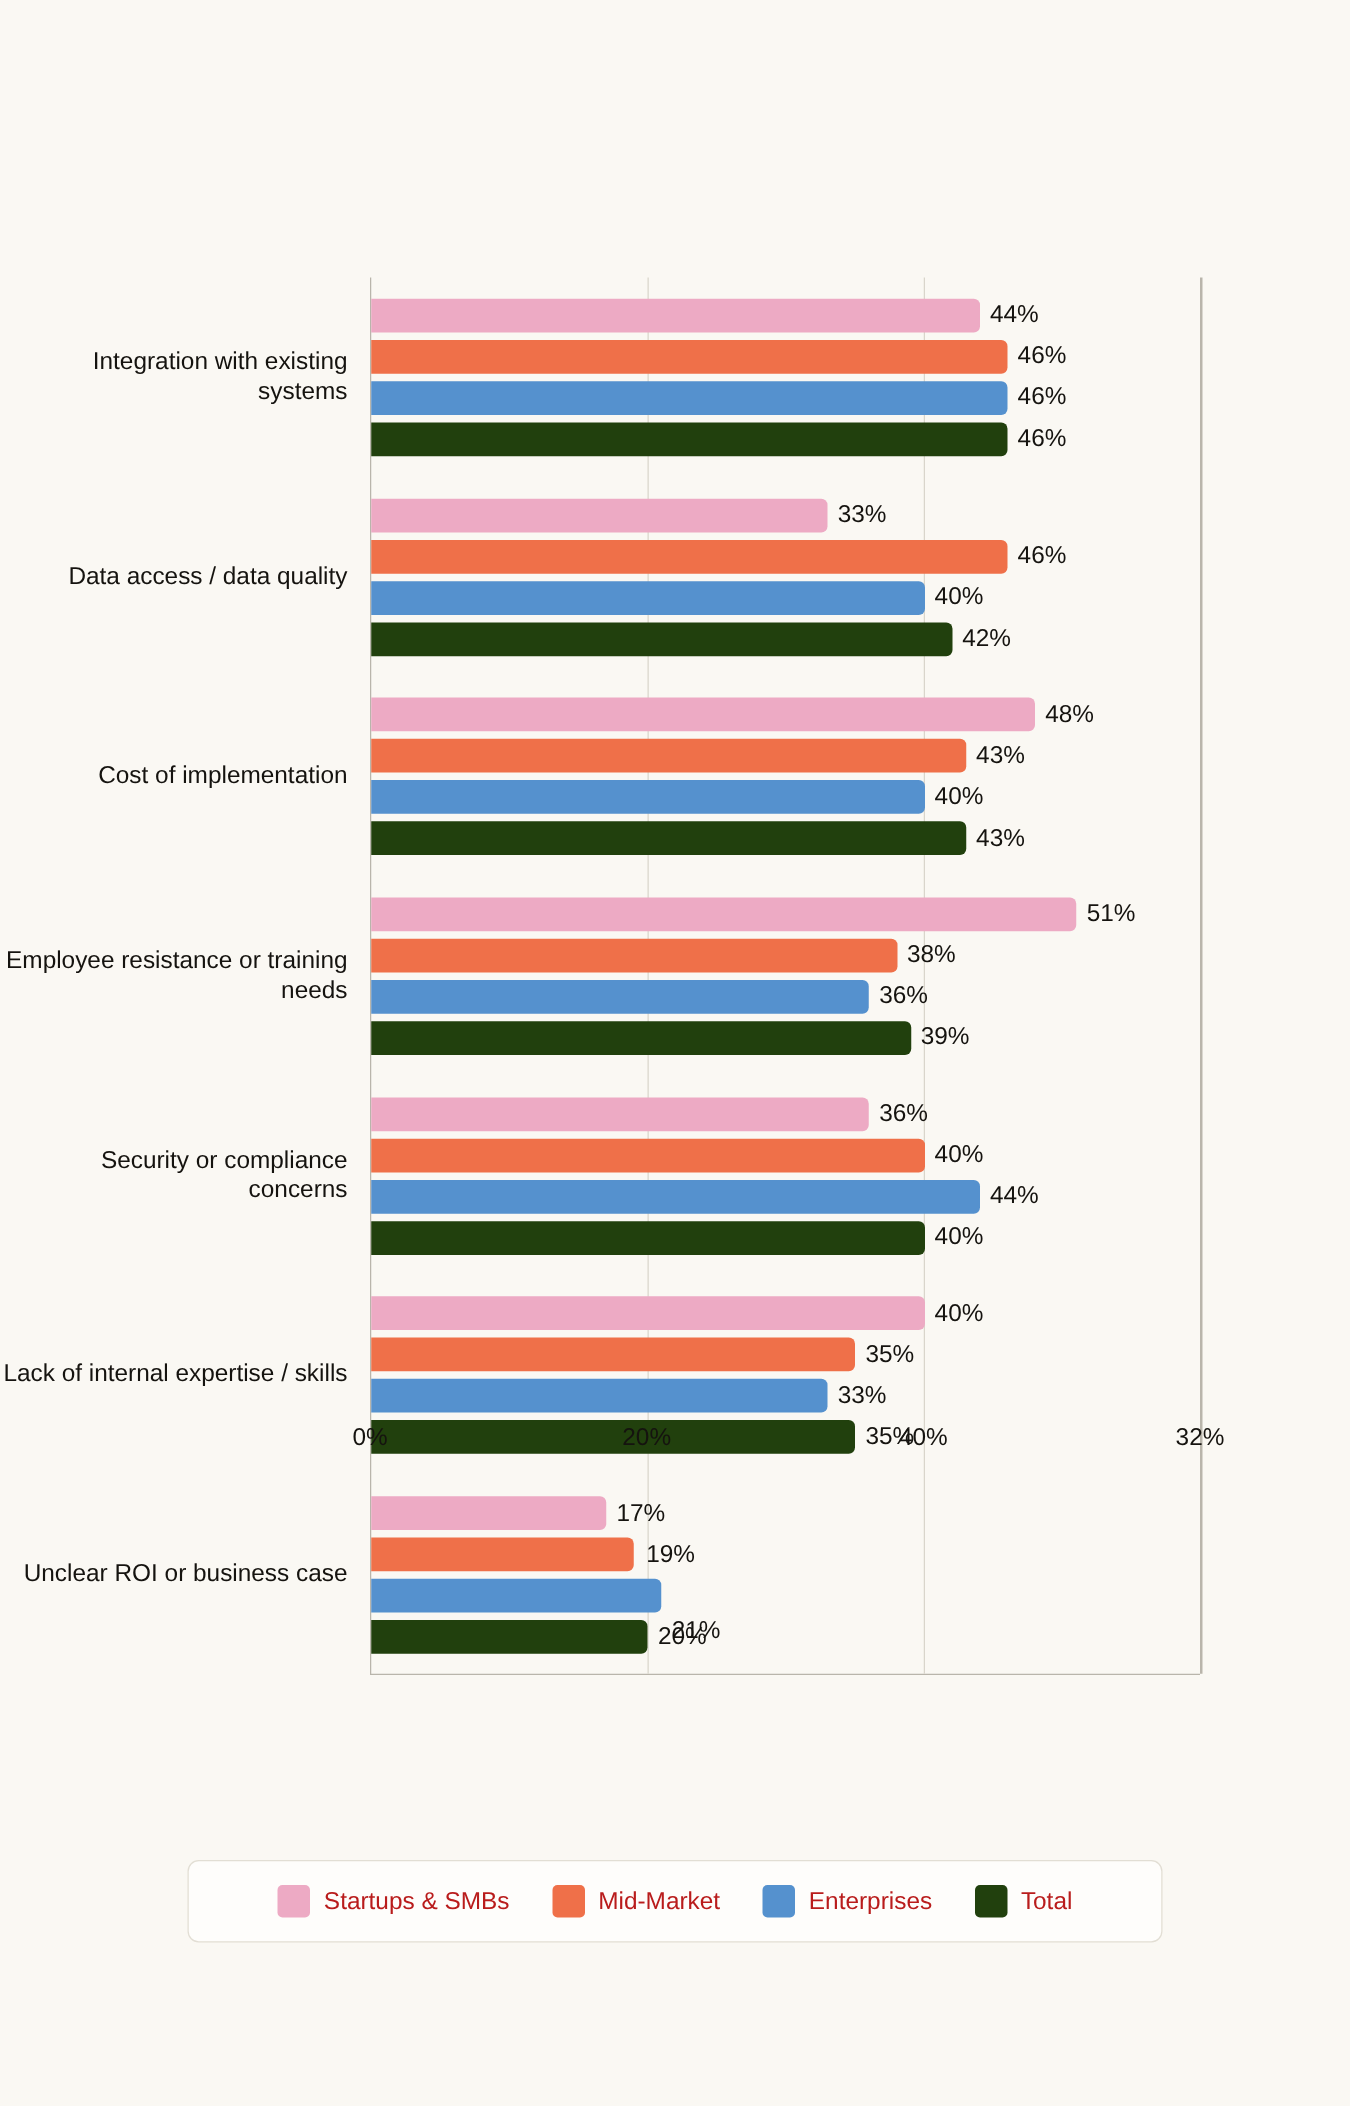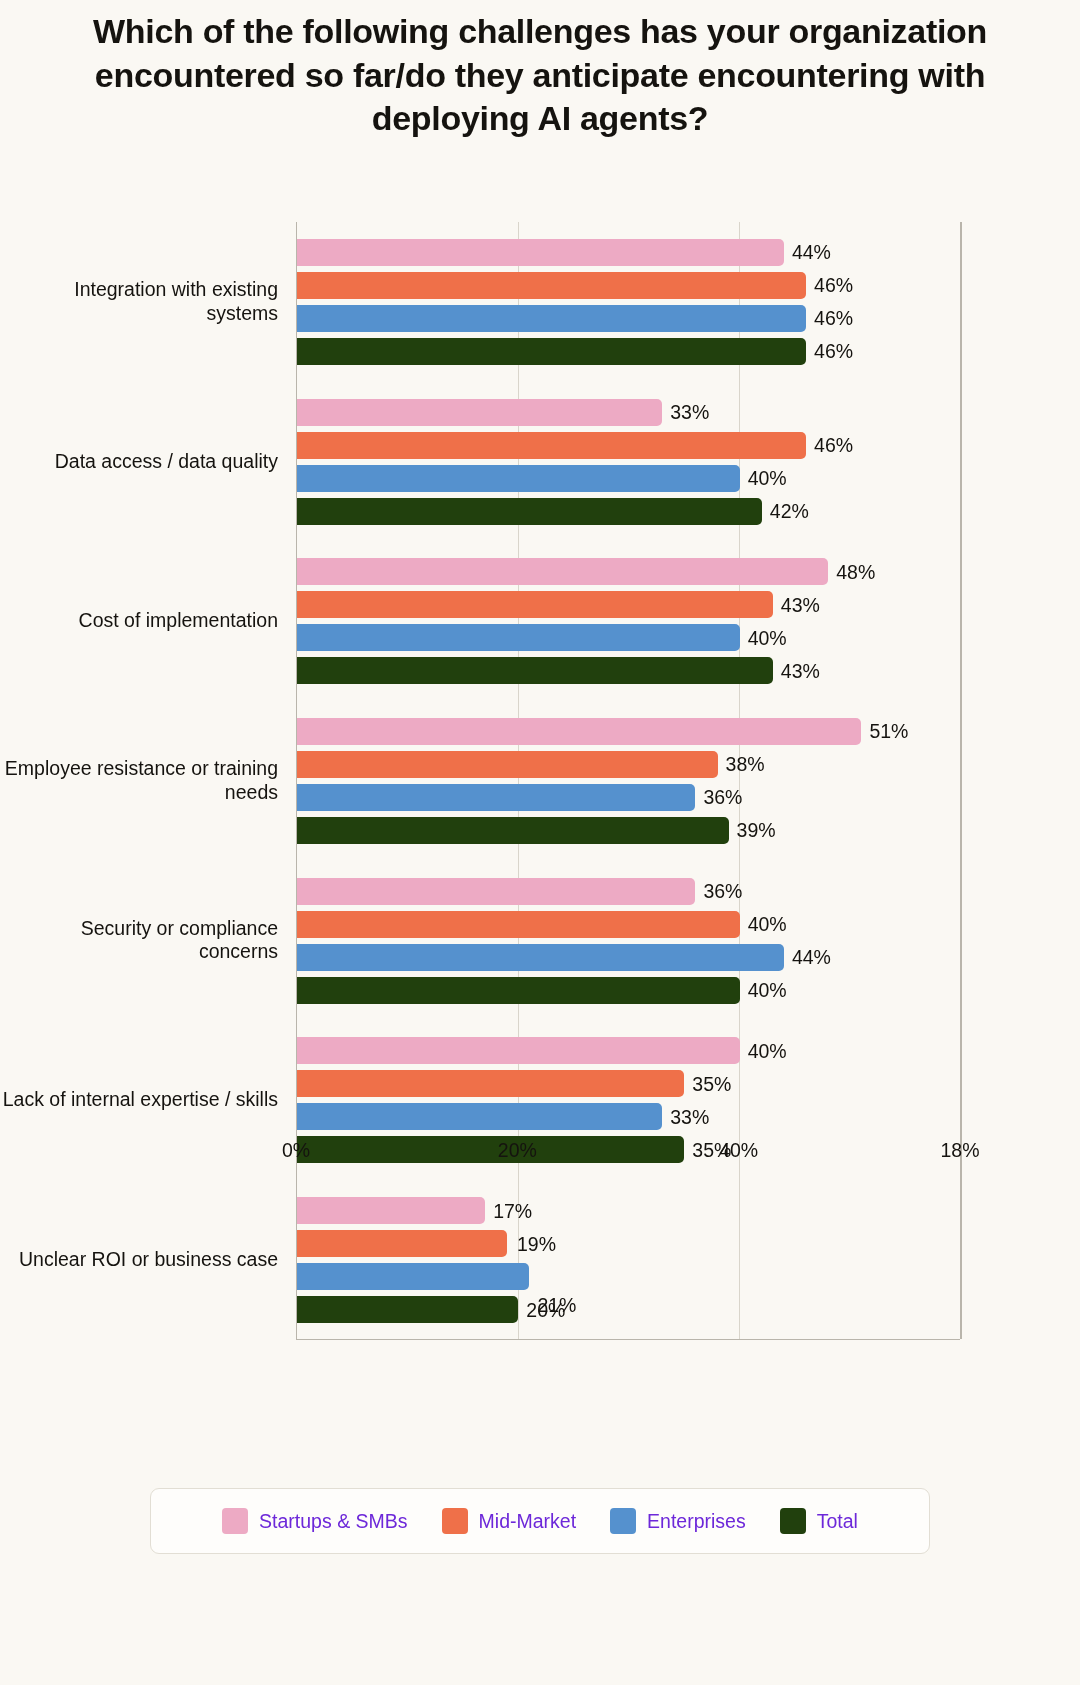--- a/index.html
+++ b/index.html
@@ -157,30 +157,29 @@
     gap: 11px;
   }
   .swatch {
     width: 26px;
     height: 26px;
     border-radius: 4px;
     flex: none;
   }
   .legend-label {
     font-size: 19.5px;
-    color: #6d28d9;
+    color: #b91c1c;
     white-space: nowrap;
   }
 </style>
 </head>
 <body>
 
 <div class="page">
 
-  <div class="chart-title">Which of the following challenges has your organization encountered so far/do they anticipate encountering with deploying AI agents?</div>
 
   <div class="plot-wrap">
     <div class="ylabels" id="ylabels">
         <div class="ylabel" style="top: 96.8571px;">Integration with existing systems</div>
         <div class="ylabel" style="top: 256.571px;">Data access / data quality</div>
         <div class="ylabel" style="top: 416.286px;">Cost of implementation</div>
         <div class="ylabel" style="top: 576px;">Employee resistance or training needs</div>
         <div class="ylabel" style="top: 735.714px;">Security or compliance concerns</div>
         <div class="ylabel" style="top: 895.429px;">Lack of internal expertise / skills</div>
         <div class="ylabel" style="top: 1055.14px;">Unclear ROI or business case</div>
@@ -315,21 +314,21 @@
             <div class="barlabel" style="left: 229.333px;">20%</div>
           </div>
         </div>
       </div>
   </div>
 
   <div class="xticks" id="xticks">
       <div class="xtick" style="left: 0px;">0%</div>
       <div class="xtick" style="left: 221.333px;">20%</div>
       <div class="xtick" style="left: 442.667px;">40%</div>
-      <div class="xtick" style="left: 664px;">18%</div>
+      <div class="xtick" style="left: 664px;">32%</div>
     </div>
 
   <div class="legend" id="legend">
       <div class="legend-item">
         <span class="swatch" style="background: rgb(237, 170, 196);"></span>
         <span class="legend-label">Startups &amp; SMBs</span>
       </div>
       <div class="legend-item">
         <span class="swatch" style="background: rgb(239, 112, 73);"></span>
         <span class="legend-label">Mid-Market</span>

